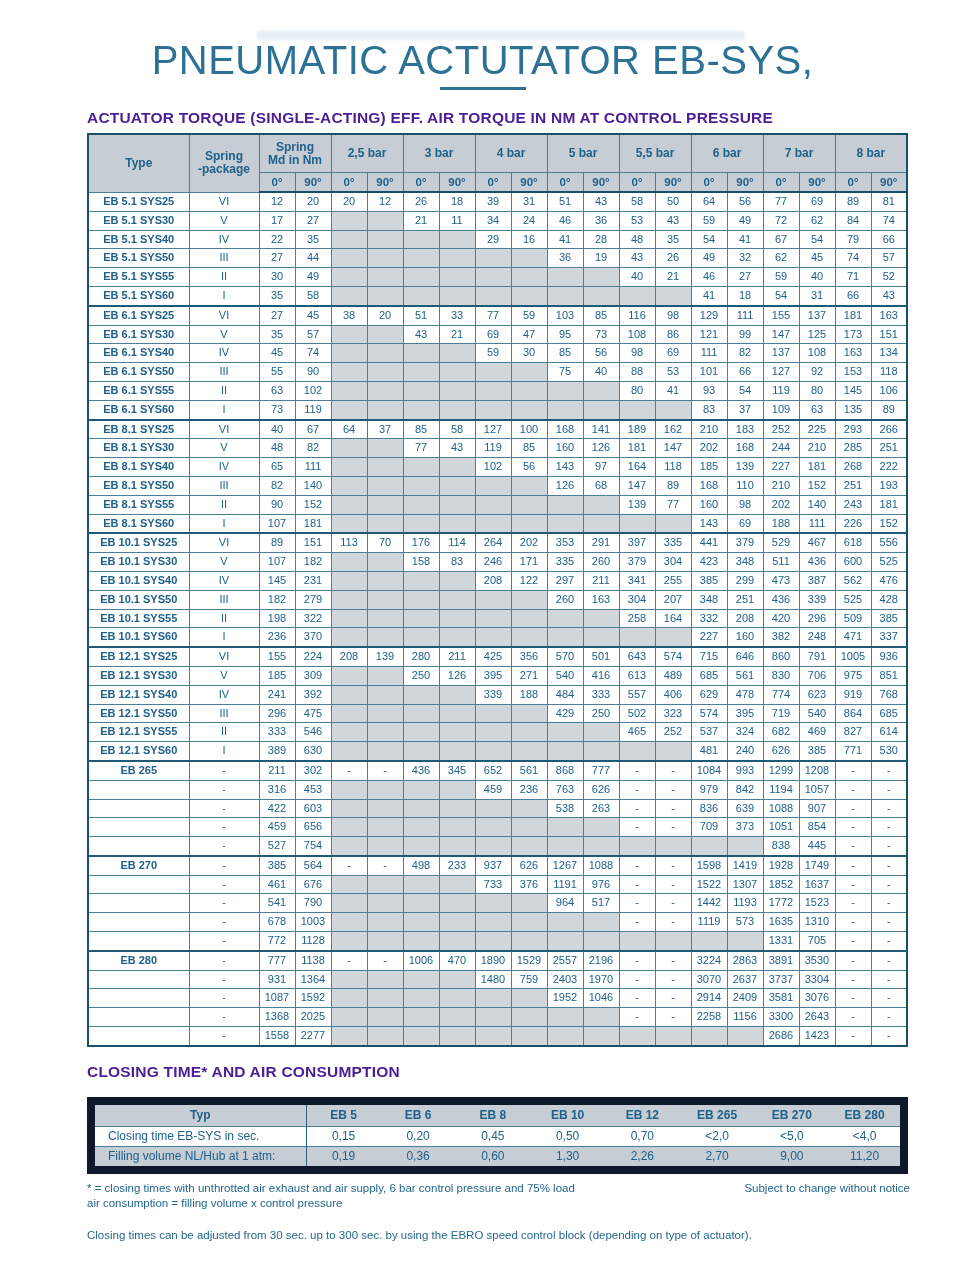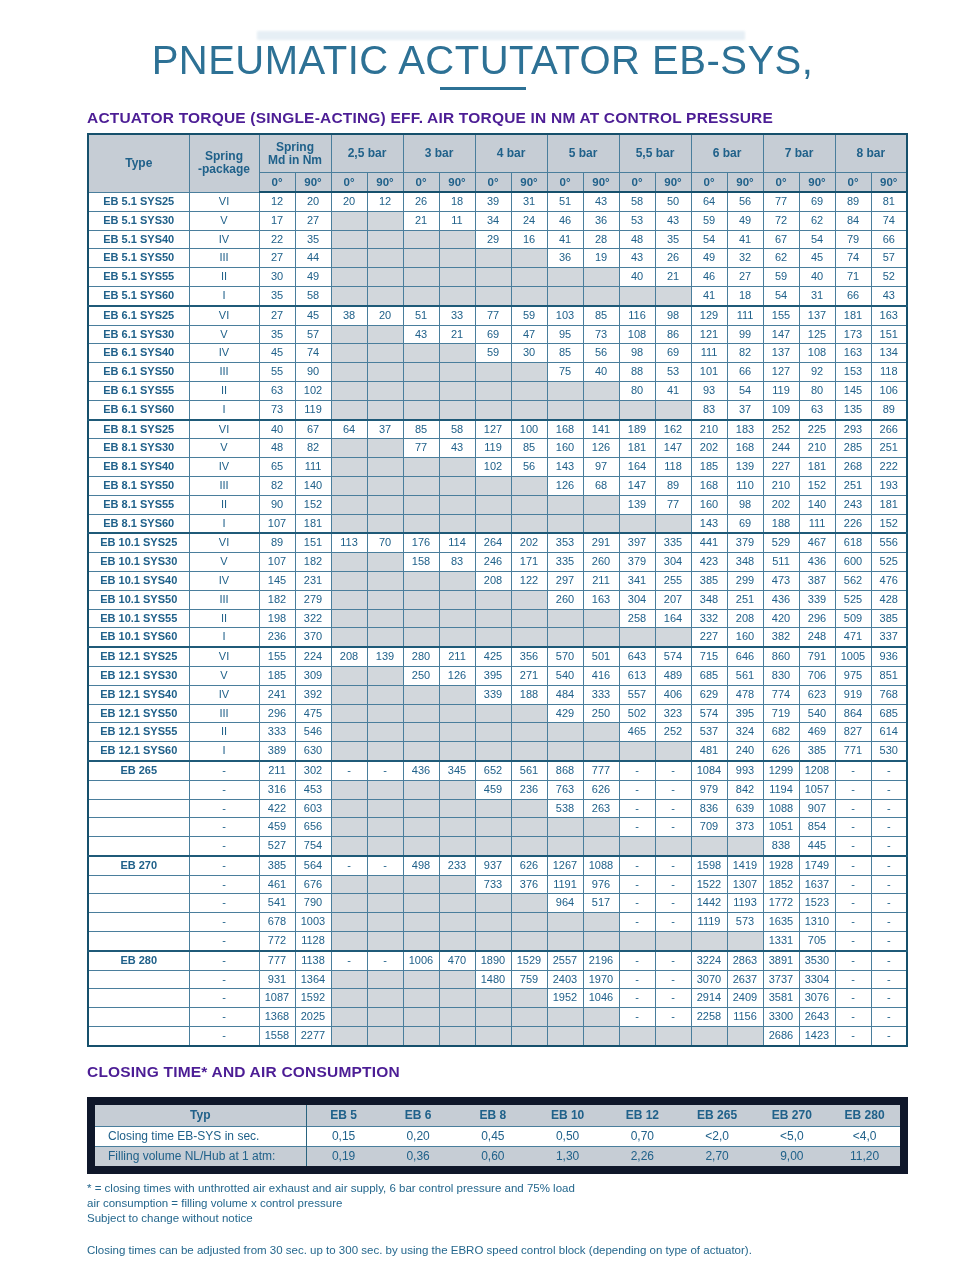--- a/index.html
+++ b/index.html
@@ -31,21 +31,21 @@
   #t2{border-collapse:collapse;table-layout:fixed;width:821px;margin:10px 0 0 87px;
       border:8px solid #0f172a;font-size:12px;color:#20618a;}
   #t2 th{background:#c6cdd5;font-weight:bold;height:21px;text-align:center;padding:0;}
   #t2 td{height:19px;text-align:center;padding:0;background:#ffffff;}
   #t2 th:first-child,#t2 td:first-child{border-right:1px solid #2a6480;}
   #t2 td:first-child{text-align:left;padding-left:13px;}
   #t2 tbody tr{border-top:1px solid #4a7e9c;}
   #t2 tr.alt td{background:#c6cdd5;}
   
   .notes{width:823px;margin:7px 0 0 87px;display:flex;justify-content:space-between;
-      font-size:11.5px;line-height:15px;color:#24678d;flex-direction:column;}
+      font-size:11.5px;line-height:15px;color:#24678d;}
   .note-left{max-width:620px;}
   .note-right{text-align:left;white-space:nowrap;}
   .note-bottom{width:823px;margin:18px 0 0 87px;font-size:11.5px;color:#24678d;}
 </style>
 </head>
 <body>
 
 <div class="page">
 
   <div class="scan-artifact"></div>

